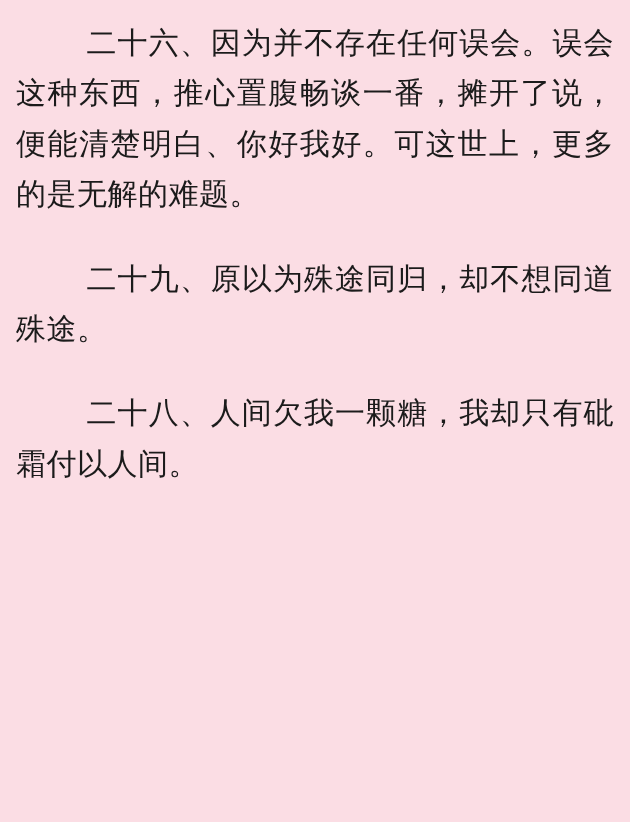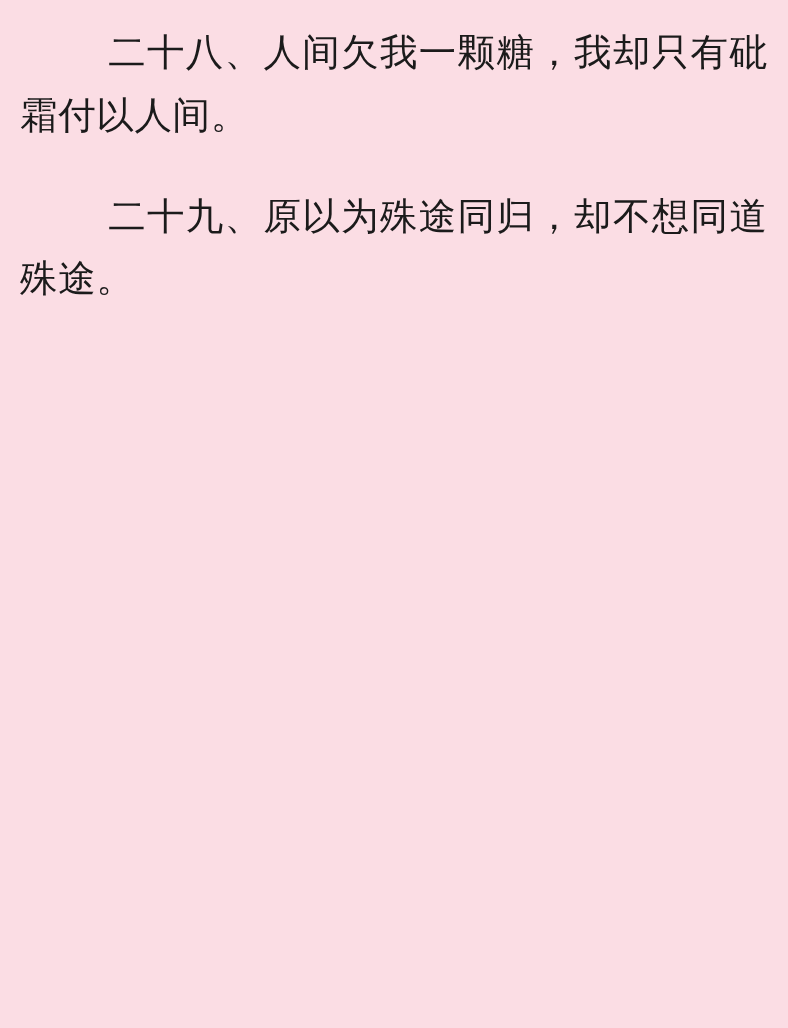--- a/index.html
+++ b/index.html
@@ -39,16 +39,17 @@
   }
   .p-spacing-tight {
     margin-bottom: 30px;
   }
 </style>
 </head>
 <body>
 
 <div class="page">
   <div class="text-body">
+    <p class="para">二十六、因为并不存在任何误会。误会这种东西，推心置腹畅谈一番，摊开了说，便能清楚明白、你好我好。可这世上，更多的是无解的难题。</p>
+    <p class="para">二十九、原以为殊途同归，却不想同道殊途。</p>
     <p class="para p-spacing-tight">二十八、人间欠我一颗糖，我却只有砒霜付以人间。</p>
-    <p class="para">二十九、原以为殊途同归，却不想同道殊途。</p>
   </div>
 </div>
 
 </body></html>

